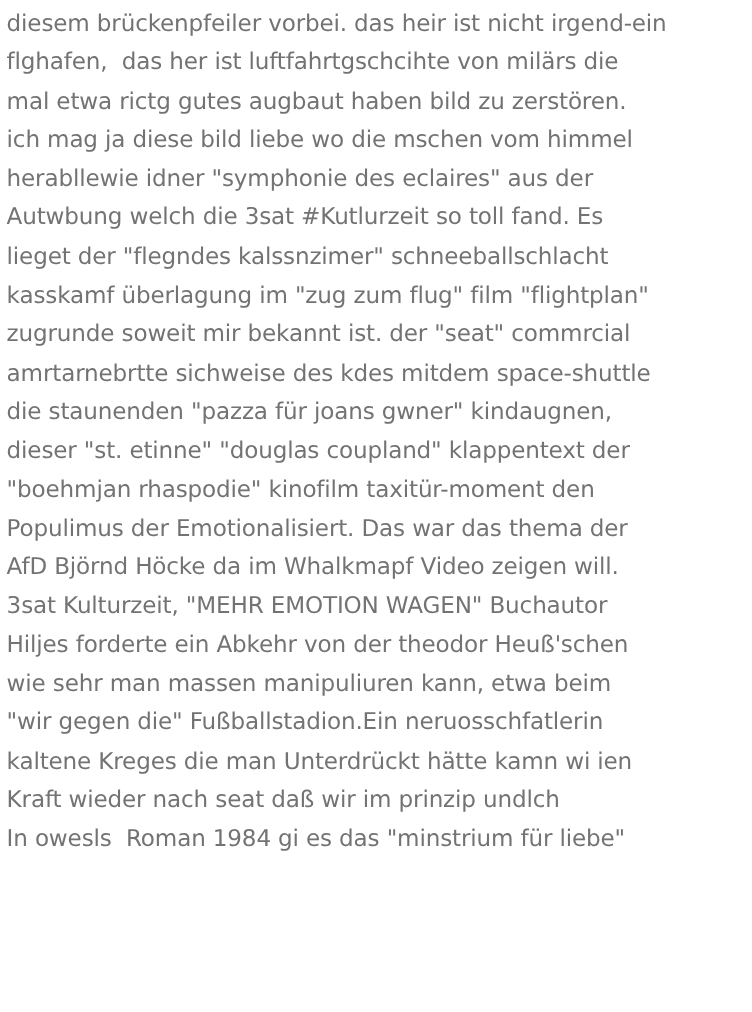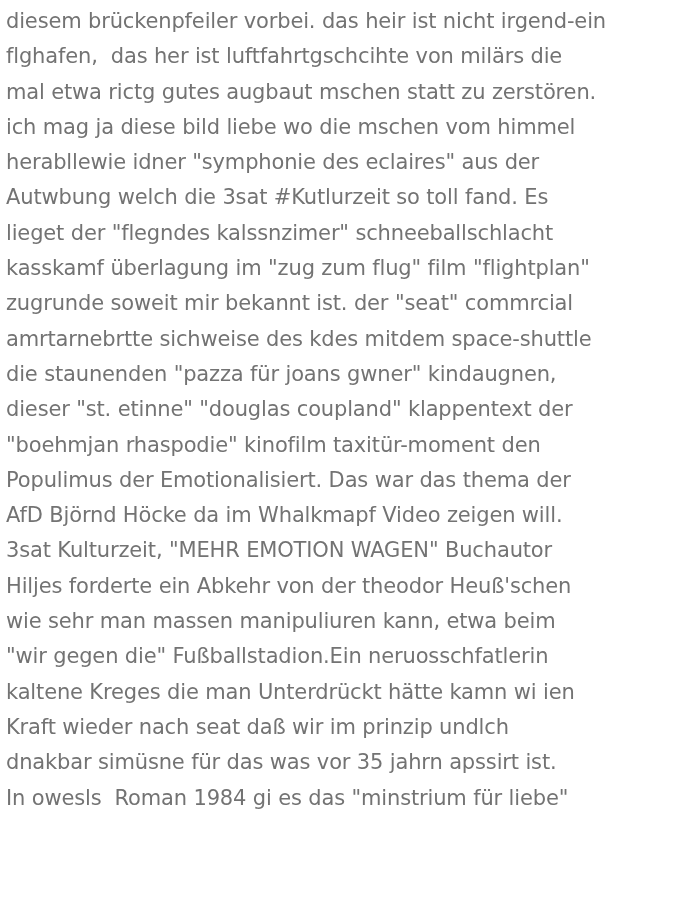--- a/index.html
+++ b/index.html
@@ -26,35 +26,34 @@
     white-space: pre;
     letter-spacing: -0.15px;
   }
 </style>
 </head>
 <body>
 
 <div id="document-body">
   <div class="text-line">diesem brückenpfeiler vorbei. das heir ist nicht irgend-ein</div>
   <div class="text-line">flghafen,  das her ist luftfahrtgschcihte von milärs die</div>
-  <div class="text-line">mal etwa rictg gutes augbaut mschen statt zu zerstören.</div>
+  <div class="text-line">mal etwa rictg gutes augbaut haben bild zu zerstören.</div>
   <div class="text-line">ich mag ja diese bild liebe wo die mschen vom himmel</div>
   <div class="text-line">herabllewie idner "symphonie des eclaires" aus der</div>
   <div class="text-line">Autwbung welch die 3sat #Kutlurzeit so toll fand. Es</div>
   <div class="text-line">lieget der "flegndes kalssnzimer" schneeballschlacht</div>
   <div class="text-line">kasskamf überlagung im "zug zum flug" film "flightplan"</div>
   <div class="text-line">zugrunde soweit mir bekannt ist. der "seat" commrcial</div>
   <div class="text-line">amrtarnebrtte sichweise des kdes mitdem space-shuttle</div>
   <div class="text-line">die staunenden "pazza für joans gwner" kindaugnen,</div>
   <div class="text-line">dieser "st. etinne" "douglas coupland" klappentext der</div>
   <div class="text-line">"boehmjan rhaspodie" kinofilm taxitür-moment den</div>
   <div class="text-line">Populimus der Emotionalisiert. Das war das thema der</div>
   <div class="text-line">AfD Björnd Höcke da im Whalkmapf Video zeigen will.</div>
   <div class="text-line">3sat Kulturzeit, "MEHR EMOTION WAGEN" Buchautor</div>
   <div class="text-line">Hiljes forderte ein Abkehr von der theodor Heuß'schen</div>
   <div class="text-line">wie sehr man massen manipuliuren kann, etwa beim</div>
   <div class="text-line">"wir gegen die" Fußballstadion.Ein neruosschfatlerin</div>
   <div class="text-line">kaltene Kreges die man Unterdrückt hätte kamn wi ien</div>
   <div class="text-line">Kraft wieder nach seat daß wir im prinzip undlch</div>
-  <div class="text-line">dnakbar simüsne für das was vor 35 jahrn apssirt ist.</div>
   <div class="text-line">In owesls  Roman 1984 gi es das "minstrium für liebe"</div>
 
 </div>
 
 </body></html>

